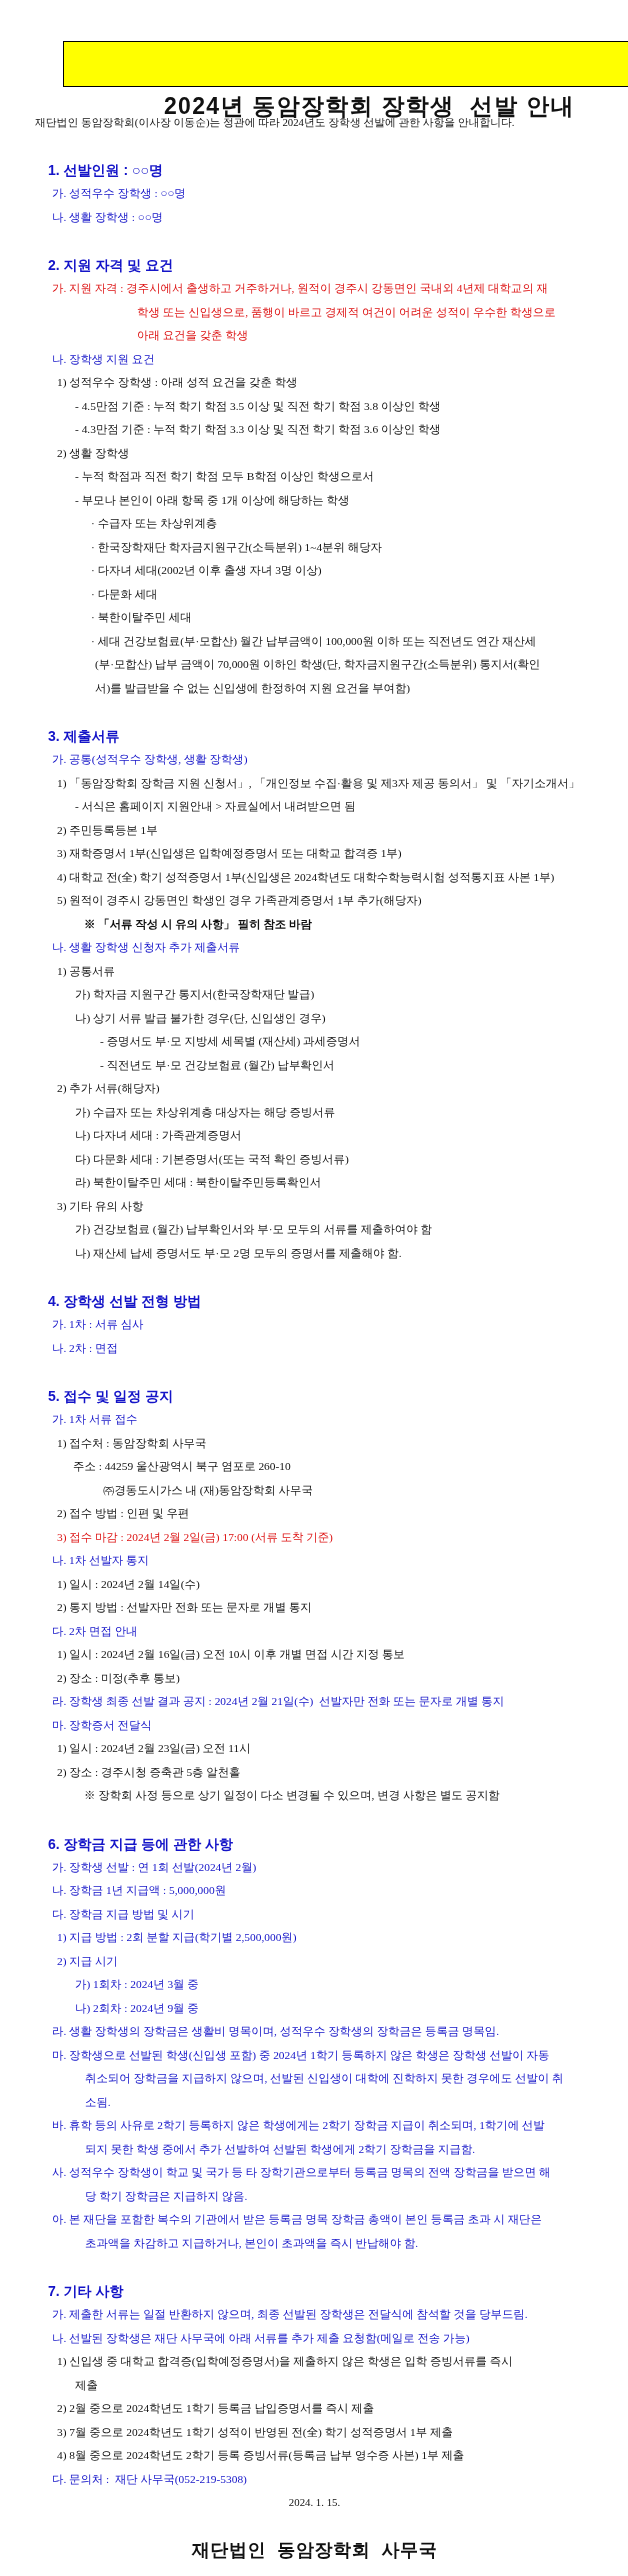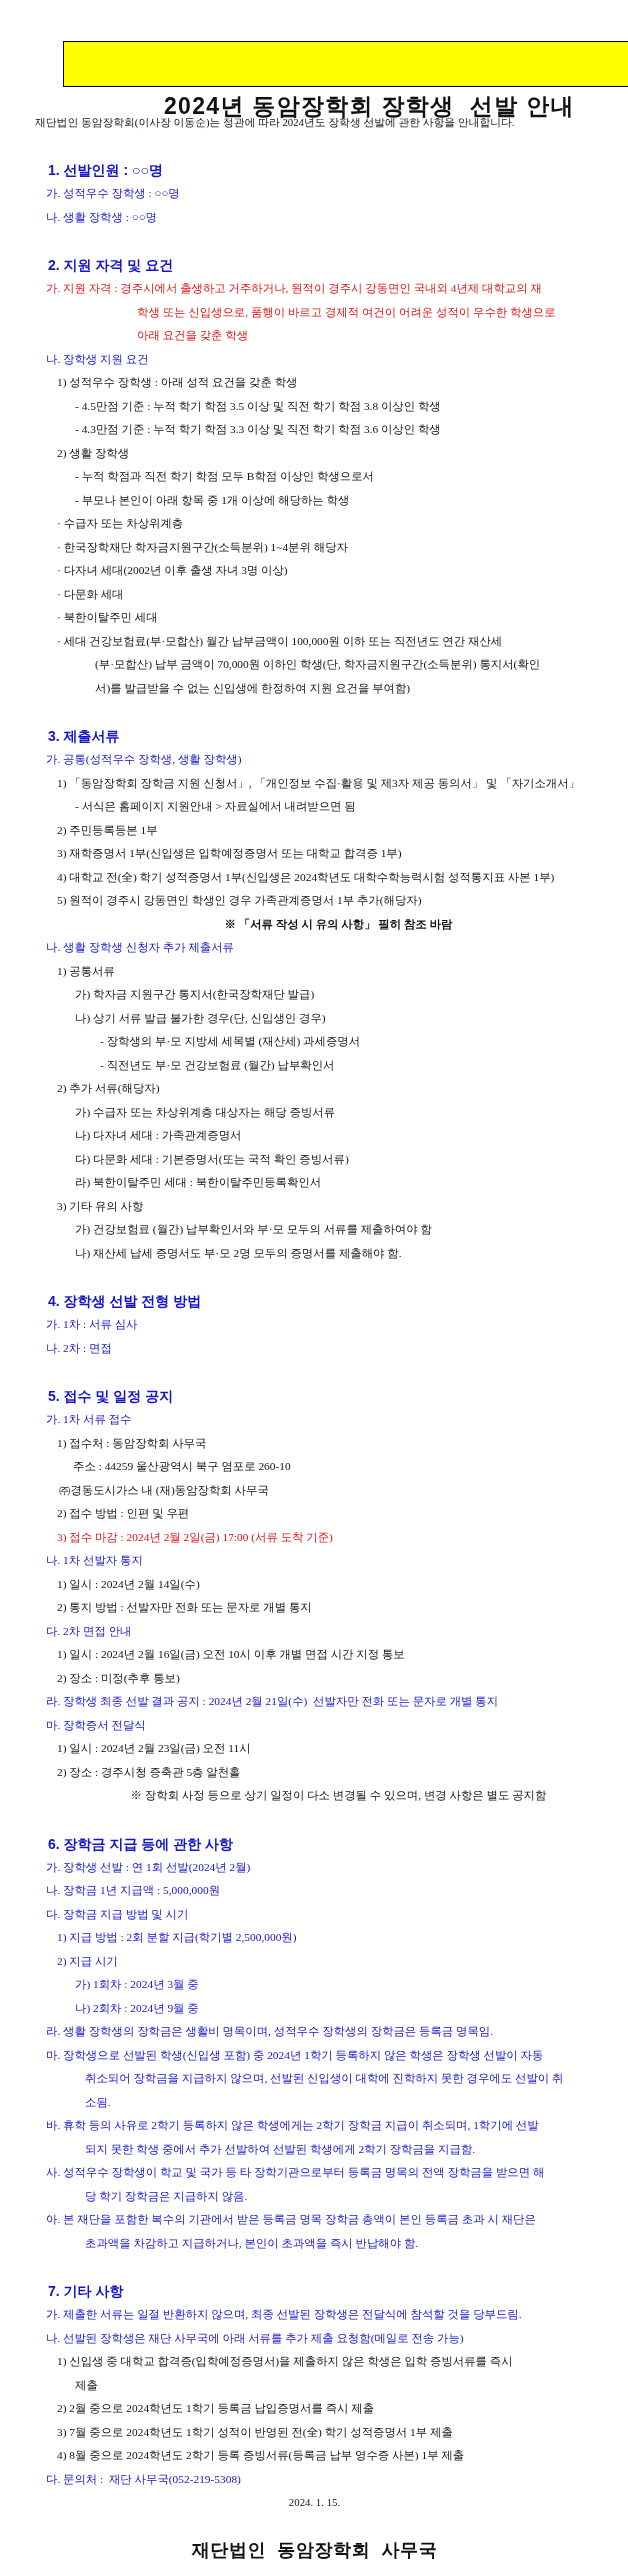--- a/index.html
+++ b/index.html
@@ -42,32 +42,32 @@
     font-family: "Liberation Serif", serif;
   }
   .lvl-h {
     padding-left: 48px;
     font-size: 14px;
     font-weight: bold;
     line-height: 24px;
     margin-top: 24px;
     font-family: "Liberation Sans", sans-serif;
   }
-  .lvl-a     { padding-left: 46px; }
+  .lvl-a     { padding-left: 46px; margin-left: 6px; }
   .lvl-ac    { padding-left: 85px; }
   .lvl-ar    { padding-left: 137px; }
   .lvl-n     { padding-left: 57px; }
   .lvl-nc    { padding-left: 75px; }
   .lvl-g     { padding-left: 75px; }
   .lvl-gc    { padding-left: 100px; }
-  .lvl-b     { padding-left: 57px; }
+  .lvl-b     { padding-left: 57px; margin-left: 34px; }
   .lvl-bc    { padding-left: 95px; }
-  .lvl-note  { padding-left: 48px; text-align: center; }
+  .lvl-note  { padding-left: 84px; }
   .lvl-addr1 { padding-left: 73px; }
-  .lvl-addr2 { padding-left: 59px; }
+  .lvl-addr2 { padding-left: 103px; }
   .c-k { color: #111111; }
   .c-b { color: var(--accent_blue, #1414c8); }
   .c-r { color: var(--accent_red, #dd1212); }
   .bold { font-weight: bold; }
   .doc-date {
     text-align: center;
     font-size: 10.8px;
     line-height: 23.5px;
     font-family: "Liberation Serif", serif;
     white-space: pre;
@@ -121,21 +121,21 @@
       <div class="line lvl-g c-k">- 서식은 홈페이지 지원안내 &gt; 자료실에서 내려받으면 됨</div>
       <div class="line lvl-n c-k">2) 주민등록등본 1부</div>
       <div class="line lvl-n c-k">3) 재학증명서 1부(신입생은 입학예정증명서 또는 대학교 합격증 1부)</div>
       <div class="line lvl-n c-k">4) 대학교 전(全) 학기 성적증명서 1부(신입생은 2024학년도 대학수학능력시험 성적통지표 사본 1부)</div>
       <div class="line lvl-n c-k">5) 원적이 경주시 강동면인 학생인 경우 가족관계증명서 1부 추가(해당자)</div>
       <div class="line lvl-note c-k bold">※ 「서류 작성 시 유의 사항」 필히 참조 바람</div>
       <div class="line lvl-a c-b">나. 생활 장학생 신청자 추가 제출서류</div>
       <div class="line lvl-n c-k">1) 공통서류</div>
       <div class="line lvl-g c-k">가) 학자금 지원구간 통지서(한국장학재단 발급)</div>
       <div class="line lvl-g c-k">나) 상기 서류 발급 불가한 경우(단, 신입생인 경우)</div>
-      <div class="line lvl-gc c-k">- 장학생의 부·모 지방세 세목별 (재산세) 과세증명서</div>
+      <div class="line lvl-gc c-k">- 증명서도 부·모 지방세 세목별 (재산세) 과세증명서</div>
       <div class="line lvl-gc c-k">- 직전년도 부·모 건강보험료 (월간) 납부확인서</div>
       <div class="line lvl-n c-k">2) 추가 서류(해당자)</div>
       <div class="line lvl-g c-k">가) 수급자 또는 차상위계층 대상자는 해당 증빙서류</div>
       <div class="line lvl-g c-k">나) 다자녀 세대 : 가족관계증명서</div>
       <div class="line lvl-g c-k">다) 다문화 세대 : 기본증명서(또는 국적 확인 증빙서류)</div>
       <div class="line lvl-g c-k">라) 북한이탈주민 세대 : 북한이탈주민등록확인서</div>
       <div class="line lvl-n c-k">3) 기타 유의 사항</div>
       <div class="line lvl-g c-k">가) 건강보험료 (월간) 납부확인서와 부·모 모두의 서류를 제출하여야 함</div>
       <div class="line lvl-g c-k">나) 재산세 납세 증명서도 부·모 2명 모두의 증명서를 제출해야 함.</div>
       <div class="line lvl-h c-b bold">4. 장학생 선발 전형 방법</div>

